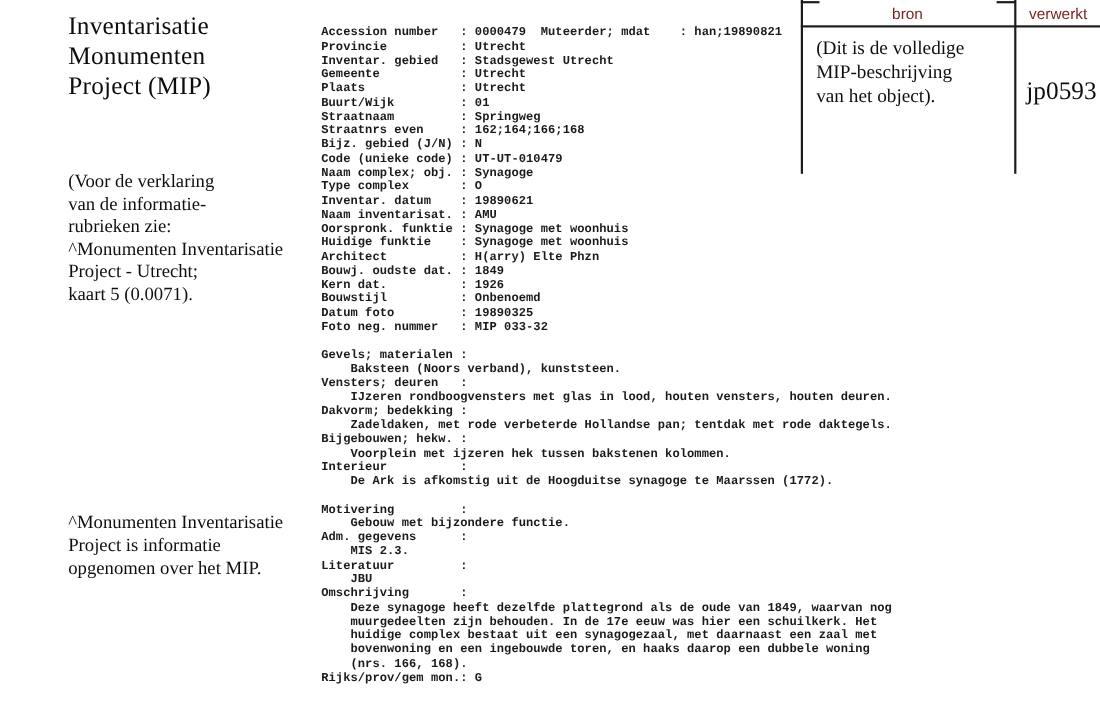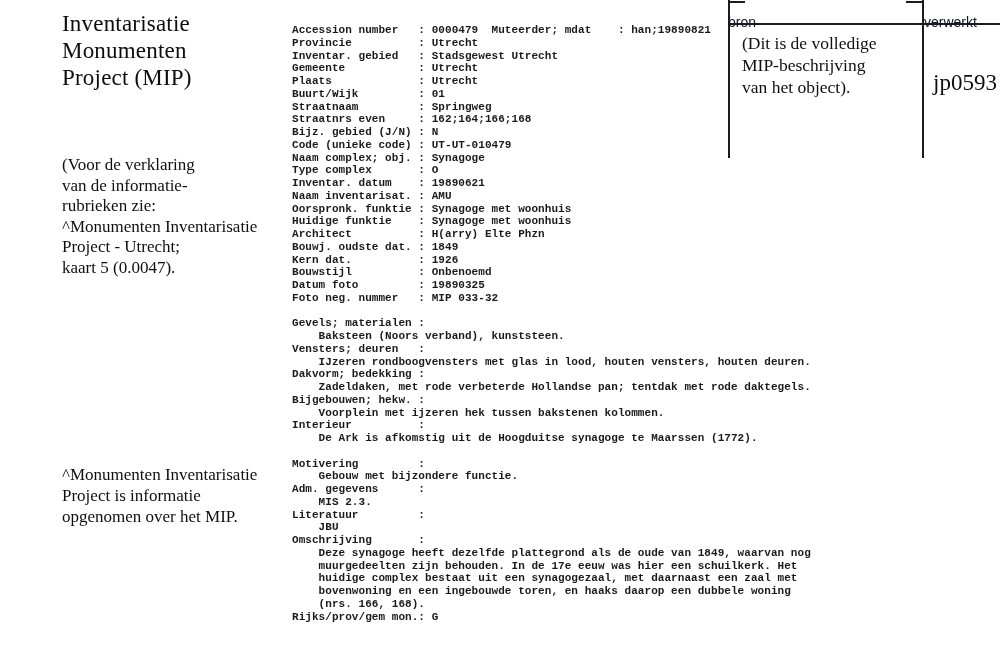--- a/index.html
+++ b/index.html
@@ -49,25 +49,25 @@
   }
   
   .tline { position: absolute; background: #1c1c1c; }
   #table-left-border      { left: 728px; top: 0;    width: 2px;   height: 158px; }
   #table-column-divider   { left: 922px; top: 0;    width: 2px;   height: 158px; }
   #table-header-underline { left: 728px; top: 23px; width: 272px; height: 2px;  }
   #table-top-tick-left    { left: 728px; top: 1px;  width: 17px;  height: 2px;  }
   #table-top-tick-right   { left: 906px; top: 1px;  width: 17px;  height: 2px;  }
   .th {
     position: absolute;
-    top: 14px;
+    top: 4px;
     font-family: "Liberation Sans", sans-serif;
     font-size: 14px;
-    color: #0f172a;
-    text-align: left;
+    color: #7f1d1d;
+    text-align: center;
   }
   #bron-header     { left: 728px; width: 194px; }
   #verwerkt-header { left: 924px; width: 76px;  }
   .bron-note {
     position: absolute;
     left: 742px;
     top: 32px;
     font-size: 17.5px;
     line-height: 22px;
     color: #0f0f0f;
@@ -91,21 +91,21 @@
     <div>Monumenten</div>
     <div>Project (MIP)</div>
   </div>
 
   <div class="note" id="note-verklaring">
     <span>(Voor de verklaring</span><br>
     <span>van de informatie-</span><br>
     <span>rubrieken zie:</span><br>
     <b>^Monumenten Inventarisatie</b><br>
     <b>Project - Utrecht;</b><br>
-    <span>kaart 5 (0.0047).</span>
+    <span>kaart 5 (0.0071).</span>
   </div>
 
 
   <div class="note" id="note-trefwoord">
     <br>
     <b>^Monumenten Inventarisatie</b><br>
     <b>Project</b><span> is informatie</span><br>
     <span>opgenomen over het MIP.</span>
   </div>
 

